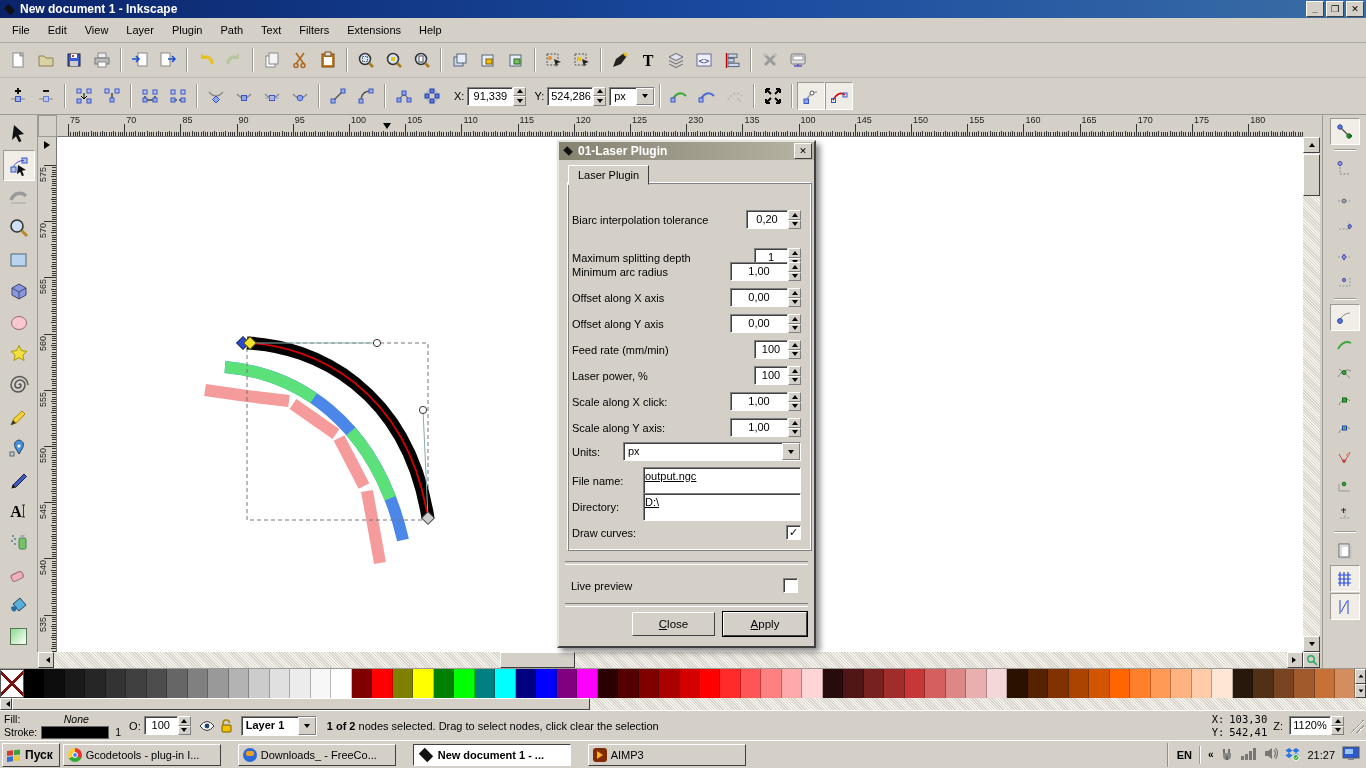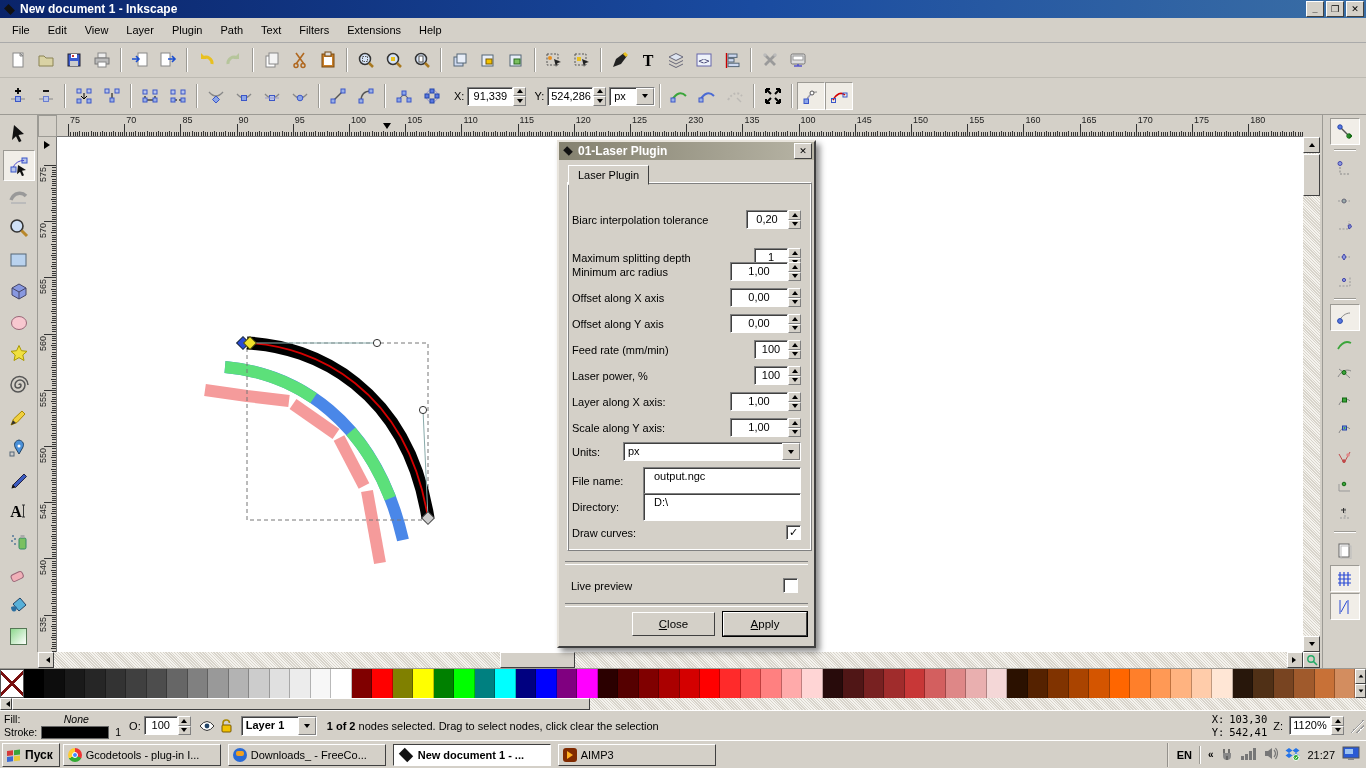--- a/index.html
+++ b/index.html
@@ -82,21 +82,21 @@
   
   #dialog{left:557px;top:140px;width:259px;height:508px;background:#d4d0c8;border:2px solid;border-color:#e8e4dc #404040 #404040 #e8e4dc;
           box-shadow:4px 4px 6px rgba(0,0,0,.45);box-sizing:border-box;z-index:50;}
   #dlg-title{height:18px;background:linear-gradient(90deg,#84816f,#b7b4a5);color:#fff;font-weight:bold;font-size:12px;
              display:flex;align-items:center;padding:0 2px;}
   #dlg-frame{position:absolute;left:8px;top:40px;width:243px;height:367px;border:1px solid;border-color:#fff #808080 #808080 #fff;box-shadow:inset 1px 1px 0 #808080, inset -1px -1px 0 #fff;}
   #dlg-tab{position:absolute;left:9px;top:23px;height:18px;padding:0 9px;background:#d4d0c8;border:1px solid;border-color:#fff #404040 #d4d0c8 #fff;
            display:flex;align-items:center;z-index:2;}
   .dlg-row{position:absolute;left:4px;right:10px;height:21px;display:flex;align-items:center;}
   .dlg-row .lbl{flex:1;}
-  .dlg-input{background:#fff;border:1px solid;border-color:#808080 #fff #fff #808080;box-shadow:inset 1px 1px 0 #404040;height:28px;box-sizing:border-box;padding:2px 3px 0 10px;}
+  .dlg-input{background:#fff;border:1px solid;border-color:#808080 #fff #fff #808080;box-shadow:inset 1px 1px 0 #404040;height:28px;box-sizing:border-box;padding:2px 3px 0 1px;text-decoration:underline;}
   .chk{width:13px;height:13px;background:#fff;border:1px solid;border-color:#808080 #fff #fff #808080;box-shadow:inset 1px 1px 0 #404040;
        display:flex;align-items:center;justify-content:center;font-size:11px;font-weight:bold;box-sizing:content-box;}
   .hsep{position:absolute;left:6px;right:6px;height:2px;border-top:1px solid #808080;border-bottom:1px solid #fff;}
   .dlg-btn{position:absolute;height:24px;background:#d4d0c8;border:1px solid;border-color:#fff #404040 #404040 #fff;
            display:flex;align-items:center;justify-content:center;font-size:11.5px;box-sizing:border-box;}
   .dlg-btn.default{outline:1px solid #000;}
   u{text-decoration:underline;}
 </style>
 </head>
 <body>
@@ -1878,21 +1878,21 @@
       <svg width="16" height="14" viewBox="0 0 16 14">
           <g transform="skewY(-6)">
             <rect x="1" y="3" width="6" height="5" fill="#d43a3a"></rect>
             <rect x="8" y="3" width="6" height="5" fill="#3aa43a"></rect>
             <rect x="1" y="9" width="6" height="5" fill="#3a6ad4"></rect>
             <rect x="8" y="9" width="6" height="5" fill="#e8c83a"></rect>
           </g>
         </svg>
       <span>Пуск</span>
     </span>
-    <span id="tasks" style="display:flex;gap:7px;">
+    <span id="tasks" style="display:flex;gap:17px;">
         <span class="task">
           <span style="display:inline-flex;">
             <span style="width:14px;height:14px;border-radius:50%;background:conic-gradient(#e33 0 33%,#3a3 33% 66%,#fc3 66% 100%);display:inline-block;position:relative;flex:none;">
               <span style="position:absolute;left:4px;top:4px;width:6px;height:6px;border-radius:50%;background:#48f;border:1px solid #fff;box-sizing:border-box;"></span>
             </span>
           </span>
           <span>Gcodetools - plug-in I...</span>
         </span>
         <span class="task">
           <span style="display:inline-flex;">
@@ -2055,21 +2055,21 @@
                 <span class="sud">
                   <i class="tri tup"></i>
                 </span>
                 <span class="sud">
                   <i class="tri tdn"></i>
                 </span>
               </span>
             </span>
           </div>
           <div class="dlg-row" style="top:208px;">
-      <span class="lbl">Layer along X axis:</span>
+      <span class="lbl">Scale along X click:</span>
       <span class="spin w-lg">
               <span class="spin-val">1,00</span>
               <span class="spin-ud">
                 <span class="sud">
                   <i class="tri tup"></i>
                 </span>
                 <span class="sud">
                   <i class="tri tdn"></i>
                 </span>
               </span>

